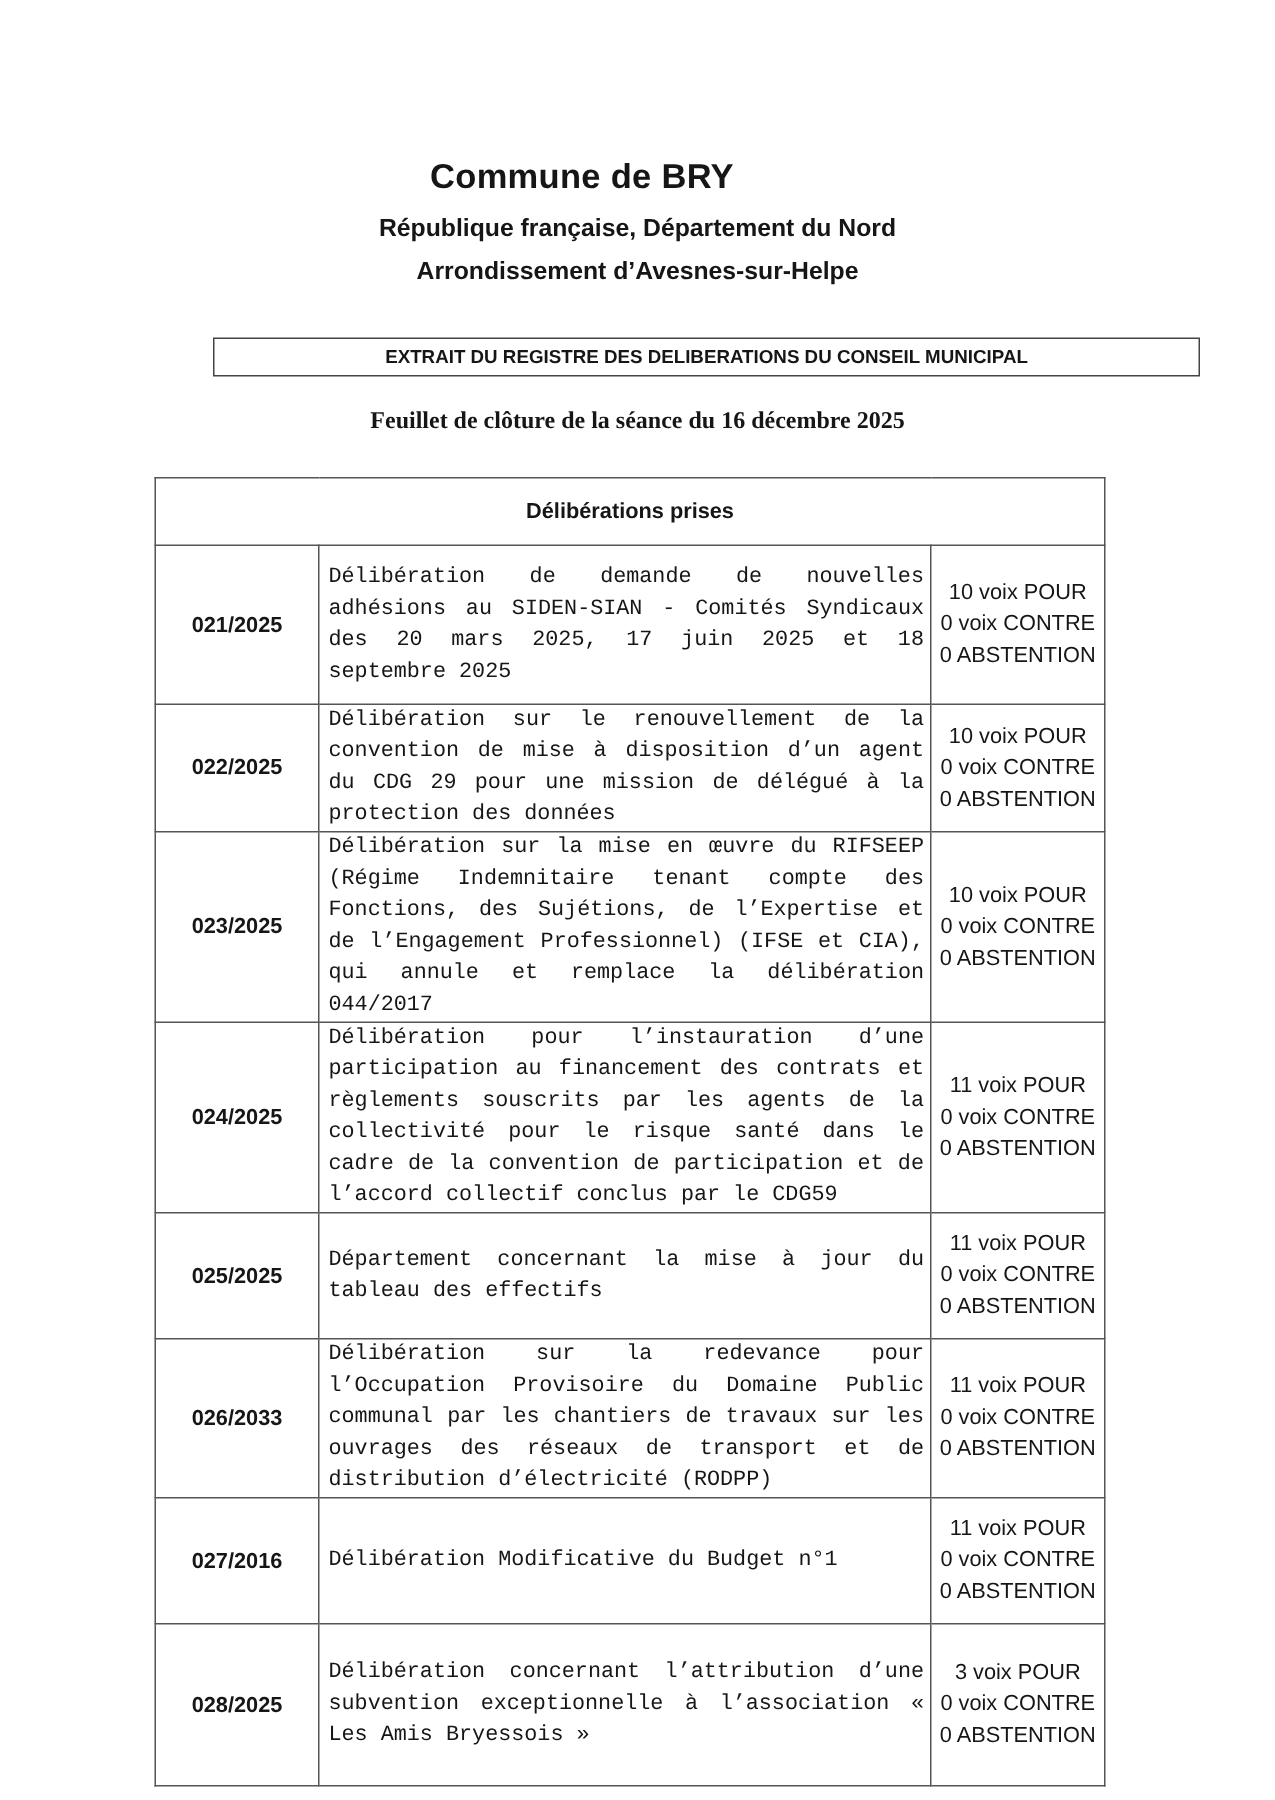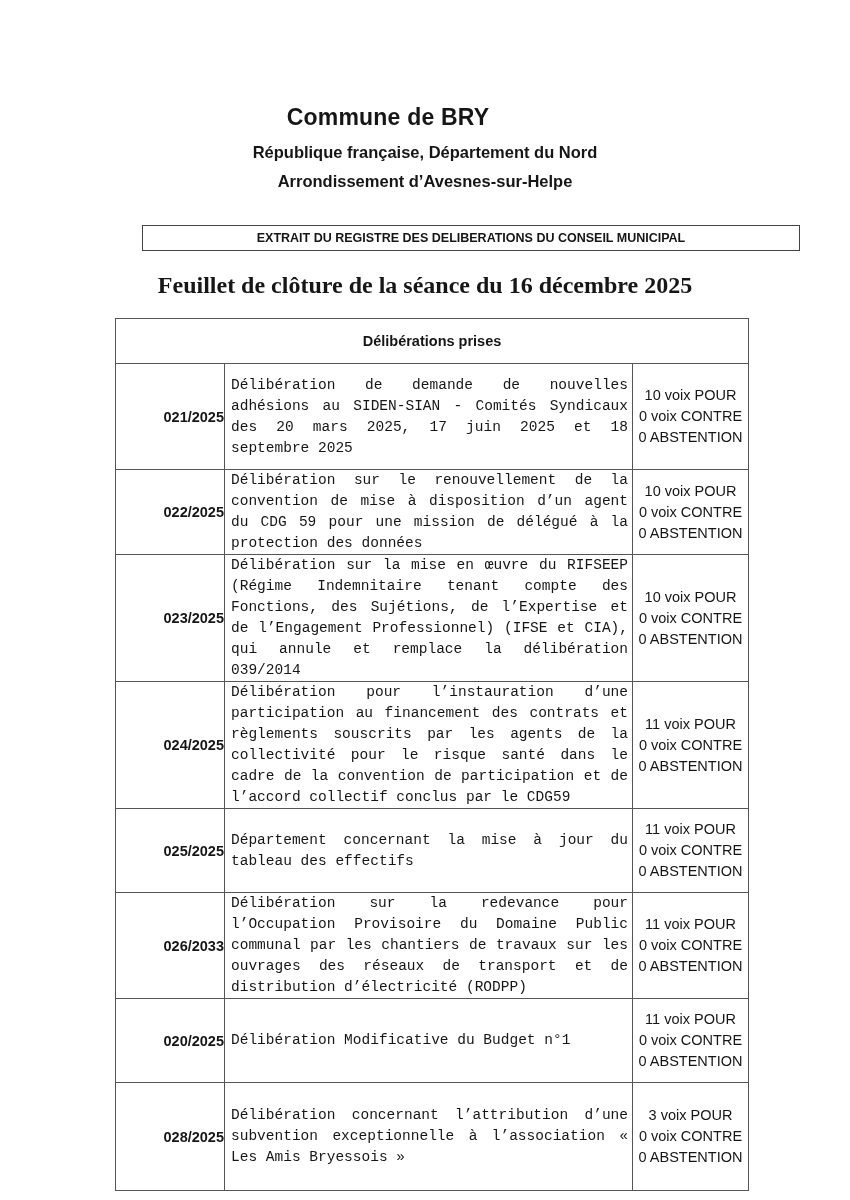--- a/index.html
+++ b/index.html
@@ -6,30 +6,30 @@
   body { width: 850px; height: 1200px; position: relative; overflow: hidden; color: #161616; font-family: "Liberation Sans", sans-serif; }
   .page { position: absolute; left: 0; top: 0; width: 850px; height: 1200px; }
 
   .title { position: absolute; left: 0; width: 776px; text-align: center; font-weight: bold; font-size: 23px; top: 104px; letter-spacing: 0.2px; }
   .subtitle { position: absolute; left: 0; width: 850px; text-align: center; font-weight: bold; font-size: 16.5px; }
   .sub1 { top: 143px; }
   .sub2 { top: 172px; }
 
   .extract-box { position: absolute; left: 94px; top: 225px; width: 656px; height: 24px; border: 1px solid #444; border-top-width: 1.5px; text-align: center; font-weight: bold; font-size: 12.5px; line-height: 24px; margin-left: 48px; }
 
-  .session-title { position: absolute; left: 0; width: 850px; top: 272px; text-align: center; font-family: "Liberation Serif", serif; font-weight: bold; font-size: 24px; }
+  .session-title { position: absolute; left: 0; width: 850px; top: 272px; text-align: center; font-family: "Liberation Serif", serif; font-weight: bold; font-size: 16px; }
 
-  table.delib { position: absolute; left: 103px; top: 318px; width: 633px; border-collapse: collapse; font-size: 14.5px; table-layout: fixed; margin-left: 12px; }
+  table.delib { position: absolute; left: 103px; top: 318px; width: 633px; border-collapse: collapse; font-size: 14.5px; table-layout: fixed; }
   table.delib td, table.delib th { border: 1.4px solid #555; padding: 0; }
   .caption-cell { height: 44px; text-align: center; font-weight: bold; font-size: 14.5px; }
   .head-cell { height: 29px; text-align: center; font-weight: bold; }
   .col-num { width: 109px; }
   .col-obj { width: 408px; }
   .col-dec { width: 116px; }
-  td.num { text-align: right; font-weight: bold; vertical-align: middle; }
+  td.num { text-align: center; font-weight: bold; vertical-align: middle; }
   td.obj { text-align: justify; padding: 0 4px 0 6px !important; line-height: 21px; vertical-align: middle; }
   td.dec { text-align: center; line-height: 21px; vertical-align: middle; }
   .obj-text { display: block; text-align-last: left; font-family: Liberation Mono, monospace; }
   .dec-line { display: block; }
 </style>
 </head>
 <body>
 
 <div class="page">
   <div class="title">Commune de BRY</div>
@@ -59,33 +59,33 @@
       <td class="dec">
         <span class="dec-line">10 voix POUR</span>
         <span class="dec-line">0 voix CONTRE</span>
         <span class="dec-line">0 ABSTENTION</span>
       </td>
     </tr>
 
     <tr style="height:84px">
       <td class="num">022/2025</td>
       <td class="obj">
-            <span class="obj-text">Délibération sur le renouvellement de la convention de mise à disposition d’un agent du CDG 59 pour une mission de délégué à la protection des données</span>
+            <span class="obj-text">Délibération sur le renouvellement de la convention de mise à disposition d’un agent du CDG 29 pour une mission de délégué à la protection des données</span>
           </td>
       <td class="dec">
         <span class="dec-line">10 voix POUR</span>
         <span class="dec-line">0 voix CONTRE</span>
         <span class="dec-line">0 ABSTENTION</span>
       </td>
     </tr>
 
     <tr style="height:108px">
       <td class="num">023/2025</td>
       <td class="obj">
-            <span class="obj-text">Délibération sur la mise en œuvre du RIFSEEP (Régime Indemnitaire tenant compte des Fonctions, des Sujétions, de l’Expertise et de l’Engagement Professionnel) (IFSE et CIA), qui annule et remplace la délibération 039/2014</span>
+            <span class="obj-text">Délibération sur la mise en œuvre du RIFSEEP (Régime Indemnitaire tenant compte des Fonctions, des Sujétions, de l’Expertise et de l’Engagement Professionnel) (IFSE et CIA), qui annule et remplace la délibération 044/2017</span>
           </td>
       <td class="dec">
         <span class="dec-line">10 voix POUR</span>
         <span class="dec-line">0 voix CONTRE</span>
         <span class="dec-line">0 ABSTENTION</span>
       </td>
     </tr>
 
     <tr style="height:104px">
       <td class="num">024/2025</td>
@@ -117,21 +117,21 @@
             <span class="obj-text">Délibération sur la redevance pour l’Occupation Provisoire du Domaine Public communal par les chantiers de travaux sur les ouvrages des réseaux de transport et de distribution d’électricité (RODPP)</span>
           </td>
       <td class="dec">
         <span class="dec-line">11 voix POUR</span>
         <span class="dec-line">0 voix CONTRE</span>
         <span class="dec-line">0 ABSTENTION</span>
       </td>
     </tr>
 
     <tr style="height:84px">
-      <td class="num">020/2025</td>
+      <td class="num">027/2016</td>
       <td class="obj">
             <span class="obj-text">Délibération Modificative du Budget n°1</span>
           </td>
       <td class="dec">
         <span class="dec-line">11 voix POUR</span>
         <span class="dec-line">0 voix CONTRE</span>
         <span class="dec-line">0 ABSTENTION</span>
       </td>
     </tr>
 

